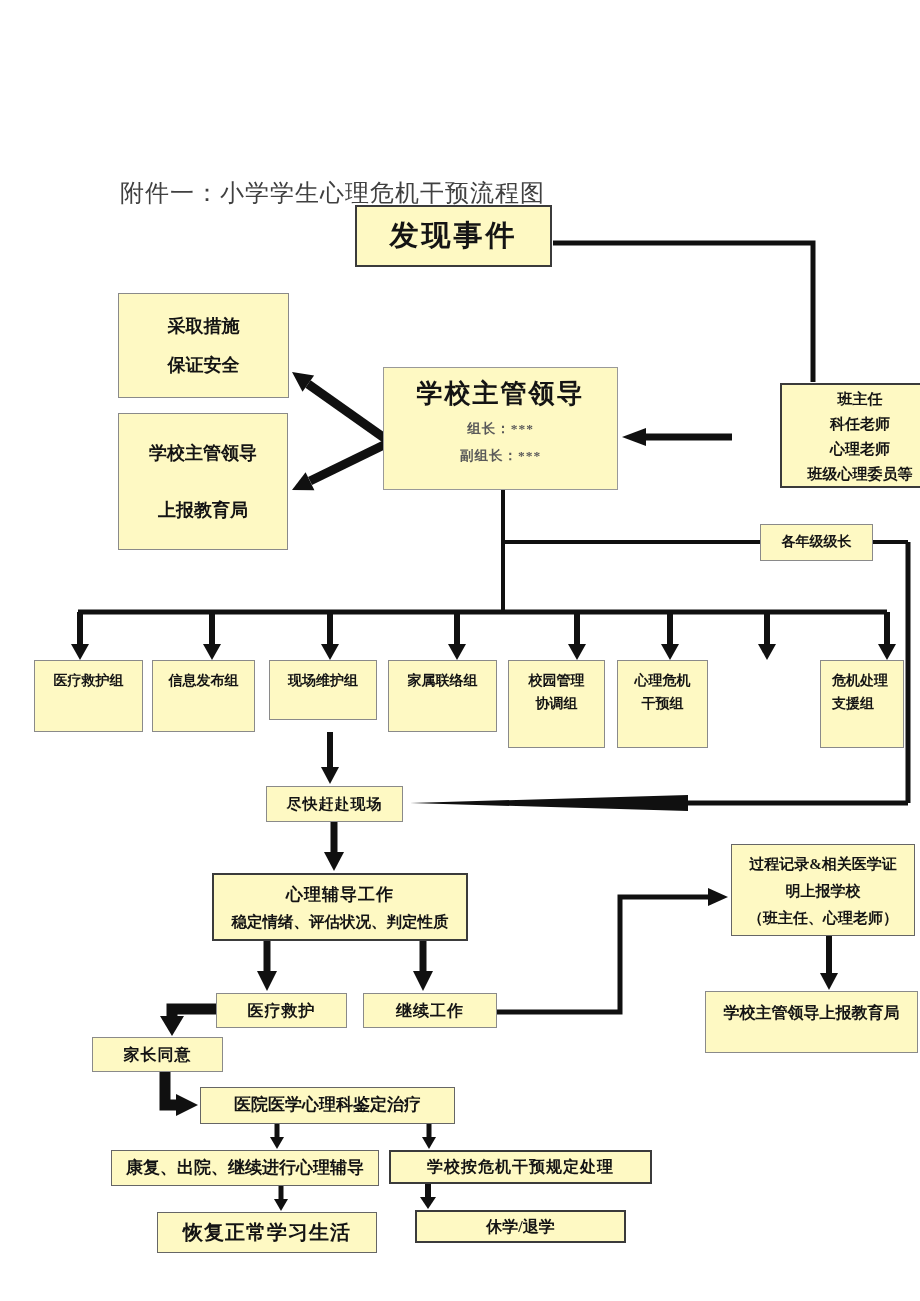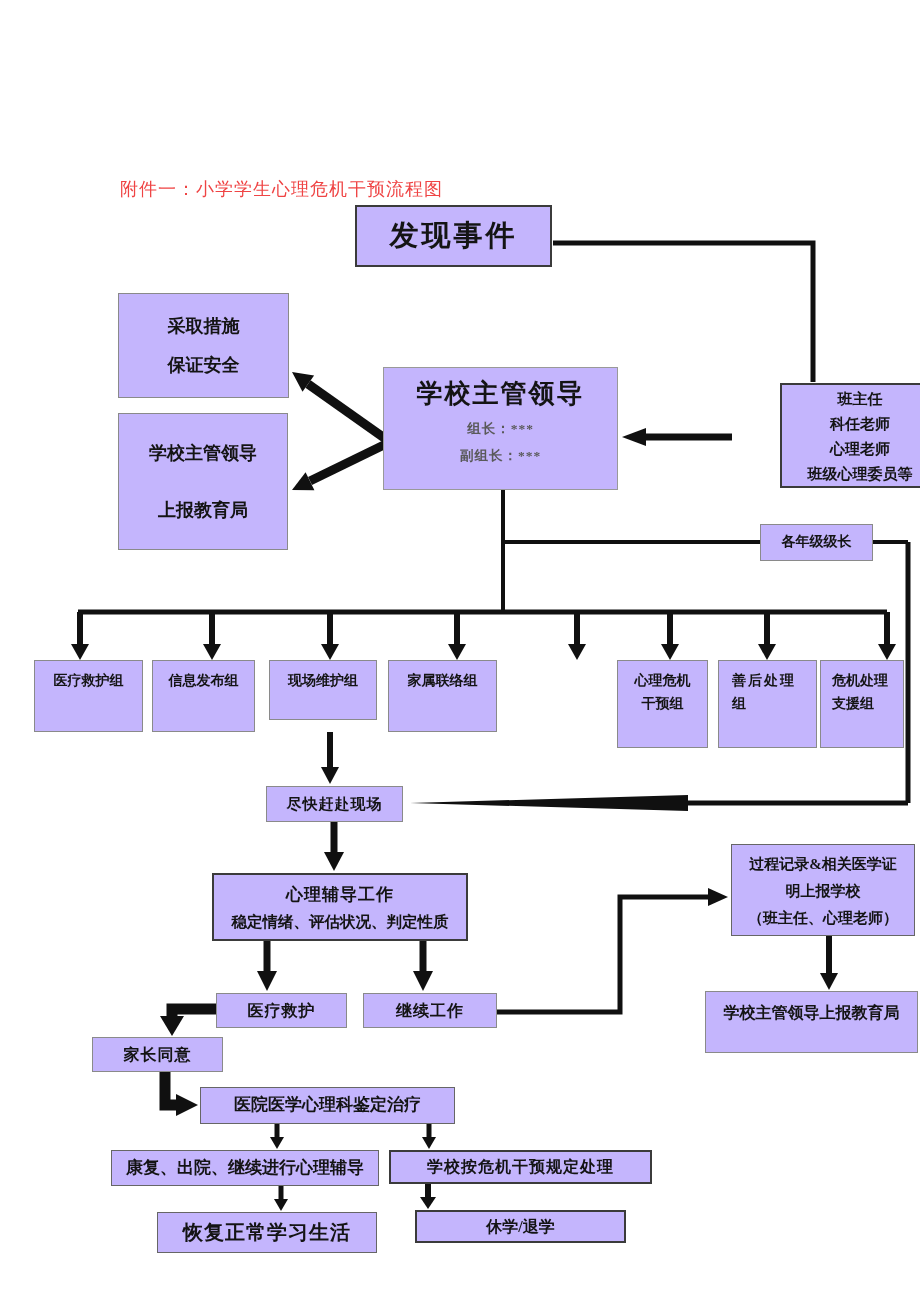--- a/index.html
+++ b/index.html
@@ -1,21 +1,21 @@
 <!DOCTYPE html>
 <html><head>
 <meta charset="utf-8">
 <style>
   html,body{margin:0;padding:0;background:#ffffff;width:920px;height:1301px;overflow:hidden;}
   #page{position:relative;width:920px;height:1301px;background:#ffffff;
         font-family:"Liberation Serif","DejaVu Serif",serif;color:#141414;}
-  #doc-title{position:absolute;left:120px;top:177px;font-size:18px;font-weight:normal;
-             color:#ef4444;letter-spacing:1px;white-space:nowrap;z-index:3;}
+  #doc-title{position:absolute;left:120px;top:177px;font-size:24px;font-weight:normal;
+             color:#404040;letter-spacing:1px;white-space:nowrap;z-index:3;}
   #connectors{position:absolute;left:0;top:0;z-index:1;}
-  .box{position:absolute;box-sizing:border-box;background:#c4b5fd;border:1.5px solid #8a8a8a;
+  .box{position:absolute;box-sizing:border-box;background:#fef9c3;border:1.5px solid #8a8a8a;
        font-weight:bold;text-align:center;z-index:2;line-height:1.35;}
   .b-dark{border:2px solid #3b3b3b;}
   .b-mid{border:1.5px solid #666666;}
   .b-thin{border:1px solid #999999;}
   .vcenter{display:flex;flex-direction:column;justify-content:center;align-items:center;}
   .line{display:block;}
   
   #discover{left:355px;top:205px;width:197px;height:62px;font-size:29px;letter-spacing:3px;}
   #take-measures{left:118px;top:293px;width:171px;height:105px;font-size:18px;gap:14px;}
   #report-bureau{left:118px;top:413px;width:170px;height:137px;font-size:18px;gap:32px;}
@@ -200,27 +200,27 @@
   </div>
   <div id="group-1" class="box group">
     <span class="line">信息发布组</span>
   </div>
   <div id="group-2" class="box group">
     <span class="line">现场维护组</span>
   </div>
   <div id="group-3" class="box group">
     <span class="line">家属联络组</span>
   </div>
+  <div id="group-4" class="box group">
+    <span class="line">校园管理</span>
+    <span class="line">协调组</span>
+  </div>
   <div id="group-5" class="box group">
     <span class="line">心理危机</span>
     <span class="line">干预组</span>
-  </div>
-  <div id="group-6" class="box group">
-    <span class="line">善后处理</span>
-    <span class="line">组</span>
   </div>
   <div id="group-7" class="box group">
     <span class="line">危机处理</span>
     <span class="line">支援组</span>
   </div>
 
   <div id="rush-scene" class="box vcenter">
     <span class="line">尽快赶赴现场</span>
   </div>
 

